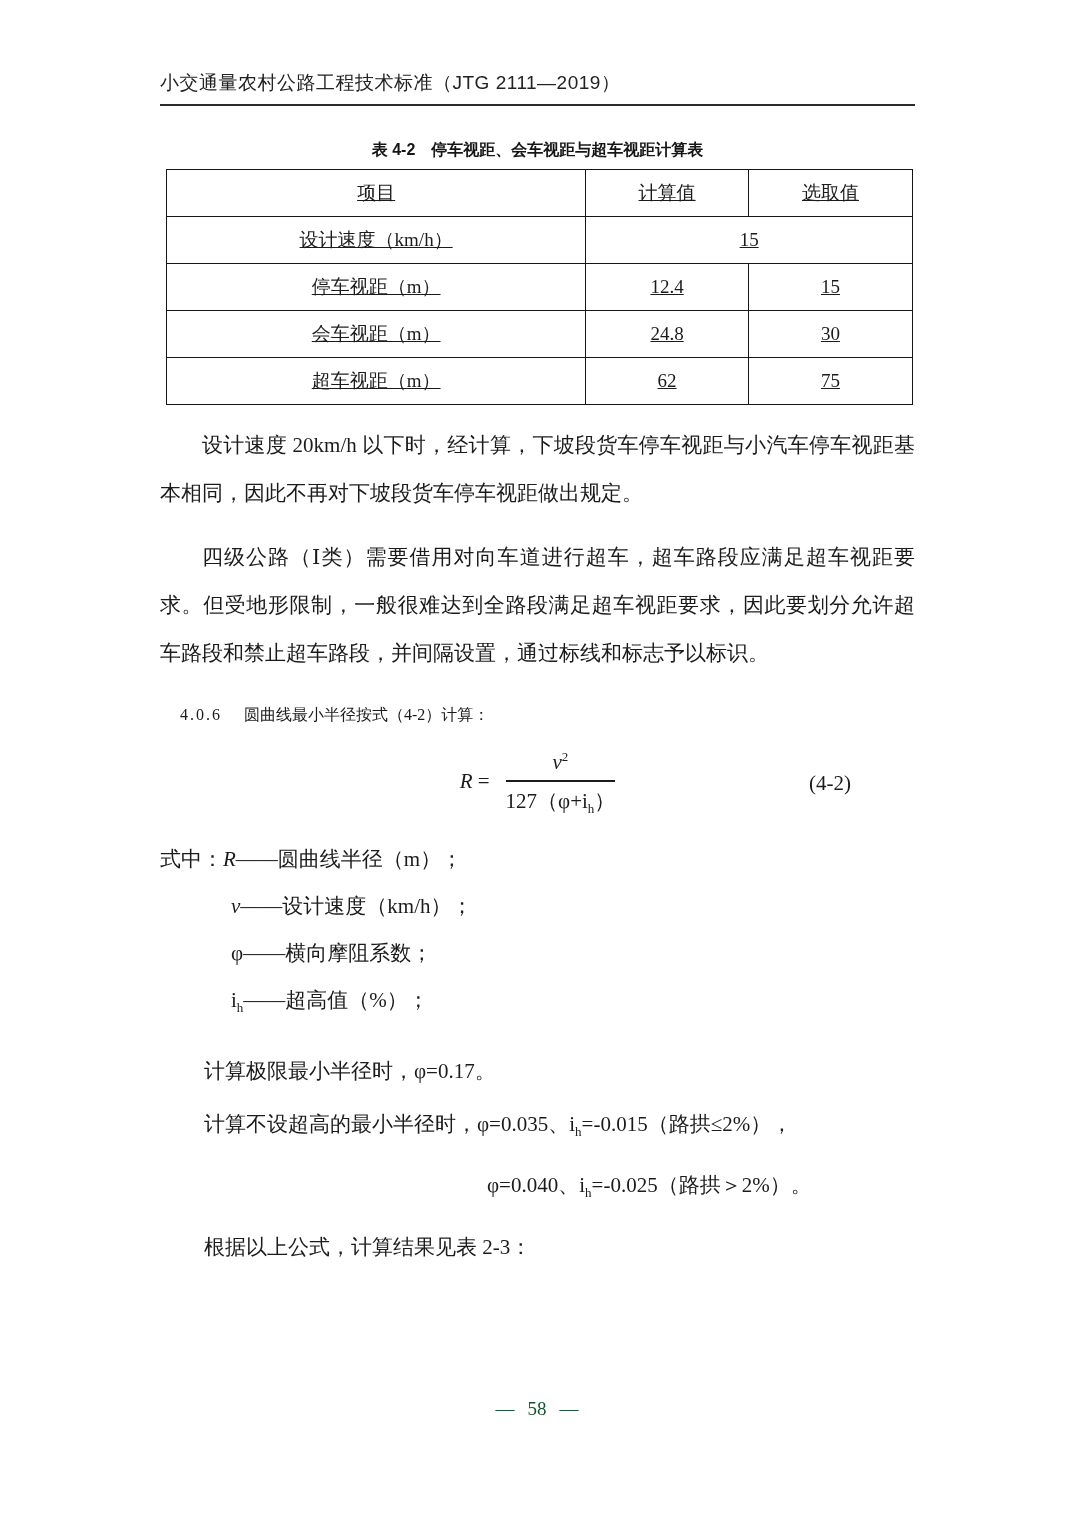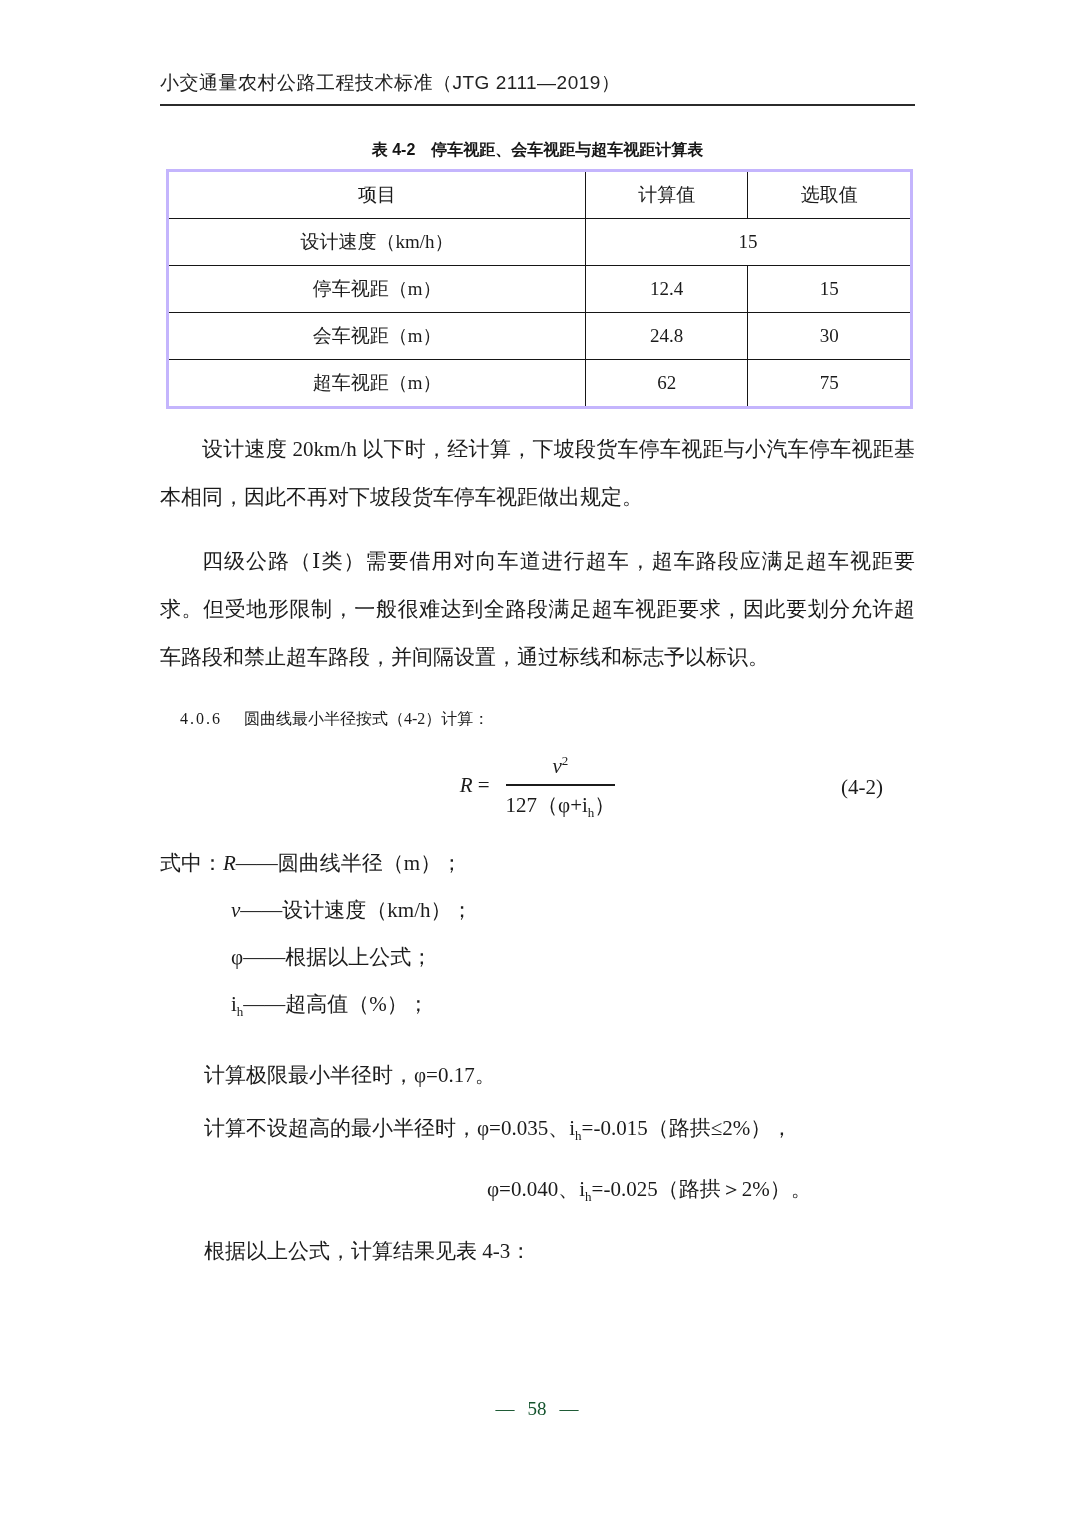--- a/index.html
+++ b/index.html
@@ -19,21 +19,22 @@
     font-size:19px; letter-spacing:0.5px; color:#222;
   }
   
   .table-caption {
     margin-top:34px; text-align:center; font-weight:bold; font-size:16px;
     font-family:"Liberation Sans","DejaVu Sans",sans-serif; color:#151515;
   }
   table.sight-table {
     border-collapse:collapse; table-layout:fixed;
     width:calc(100% - 8px); margin:8px 2px 0 6px;
-    border:3px solid #c4b5fd;
+    border:1px solid #c4b5fd;
+    text-decoration:underline;
   }
   table.sight-table th, table.sight-table td {
     border:1px solid #161616; height:46px; padding:0;
     text-align:center; vertical-align:middle;
     font-size:19px; font-weight:normal; color:#1b1b1b;
   }
   
   .para {
     font-size:21px; line-height:48px; text-align:justify;
     text-indent:2em; margin:16px 0 0 0;
@@ -44,21 +45,21 @@
   .formula-row {
     position:relative; margin-top:12px; height:90px; font-size:21px;
     display:flex; align-items:center; justify-content:center;
   }
   .formula i { font-style:italic; }
   .frac { display:inline-block; text-align:center; vertical-align:middle; margin-left:16px; }
   .frac .num { display:block; border-bottom:2px solid #1b1b1b; padding:0 18px 5px; }
   .frac .den { display:block; padding-top:5px; }
   sup { font-size:13px; }
   sub { font-size:13px; }
-  .eq-label { position:absolute; right:32px; top:50%; transform:translateY(-50%); }
+  .eq-label { position:absolute; right:64px; top:50%; transform:translateY(-50%); }
   
   .definitions { margin-top:8px; font-size:21px; }
   .def-line { line-height:47px; }
   .def-line.cont { padding-left:71px; }
   
   .note { font-size:21px; line-height:26px; margin:27px 0 0 0; padding-left:44px; }
   .note.deep-indent { padding-left:327px; }
   .closing { font-size:21px; line-height:26px; margin:27px 0 0 0; padding-left:44px; }
   
   .doc-footer {
@@ -131,39 +132,39 @@
   </div>
 
   <div class="definitions">
     <div class="def-line">
       <span>式中：</span><i>R</i><span>——</span><span>圆曲线半径（m）；</span>
     </div>
     <div class="def-line cont">
       <i>v</i><span>——</span><span>设计速度（km/h）；</span>
     </div>
     <div class="def-line cont">
-      <span>φ</span><span>——</span><span>根据以上公式；</span>
+      <span>φ</span><span>——</span><span>横向摩阻系数；</span>
     </div>
     <div class="def-line cont">
       <span>i</span><sub>h</sub><span>——</span><span>超高值（%）；</span>
     </div>
   </div>
 
   <p class="note">
     <span>计算极限最小半径时，φ=0.17。</span>
   </p>
 
 
   <p class="note">
     <span>计算不设超高的最小半径时，φ=0.035、i</span><sub>h</sub><span>=-0.015（路拱≤2%），</span>
   </p>
 
   <p class="note deep-indent">
     <span>φ=0.040、i</span><sub>h</sub><span>=-0.025（路拱＞2%）。</span>
   </p>
 
-  <p class="closing">根据以上公式，计算结果见表 4-3：</p>
+  <p class="closing">根据以上公式，计算结果见表 2-3：</p>
 
   <div class="doc-footer">
     <span class="footer-dash">—</span><span>58</span><span class="footer-dash">—</span>
   </div>
 
 </div>
 
 </body></html>

